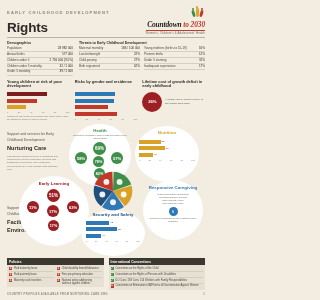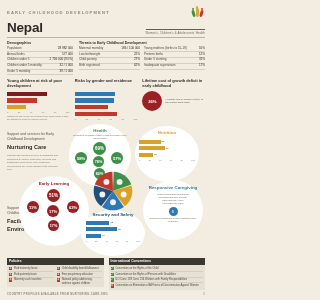--- a/index.html
+++ b/index.html
@@ -121,22 +121,26 @@
       <span class="lp lp1"></span>
         <span class="lp lp2"></span>
         <span class="lp lp3"></span>
       <span class="lpd lpd1"></span>
         <span class="lpd lpd2"></span>
         <span class="lpd lpd3"></span>
     </div>
   </div>
 
   <div class="titlerow">
-    <div class="country">Nepal</div>
+    <div class="country">Rights</div>
     <div class="cd-wrap">
+      <div class="cd-title">
+        <span>Countdown</span>
+        <span class="accent">to 2030</span>
+      </div>
       <div class="cd-sub">Women's, Children's &amp; Adolescents' Health</div>
     </div>
   </div>
 
   <div class="datarow">
     <div class="demo">
       <div class="sec-h">Demographics</div>
       <table>
           <tbody id="demo-body">
             <tr>

